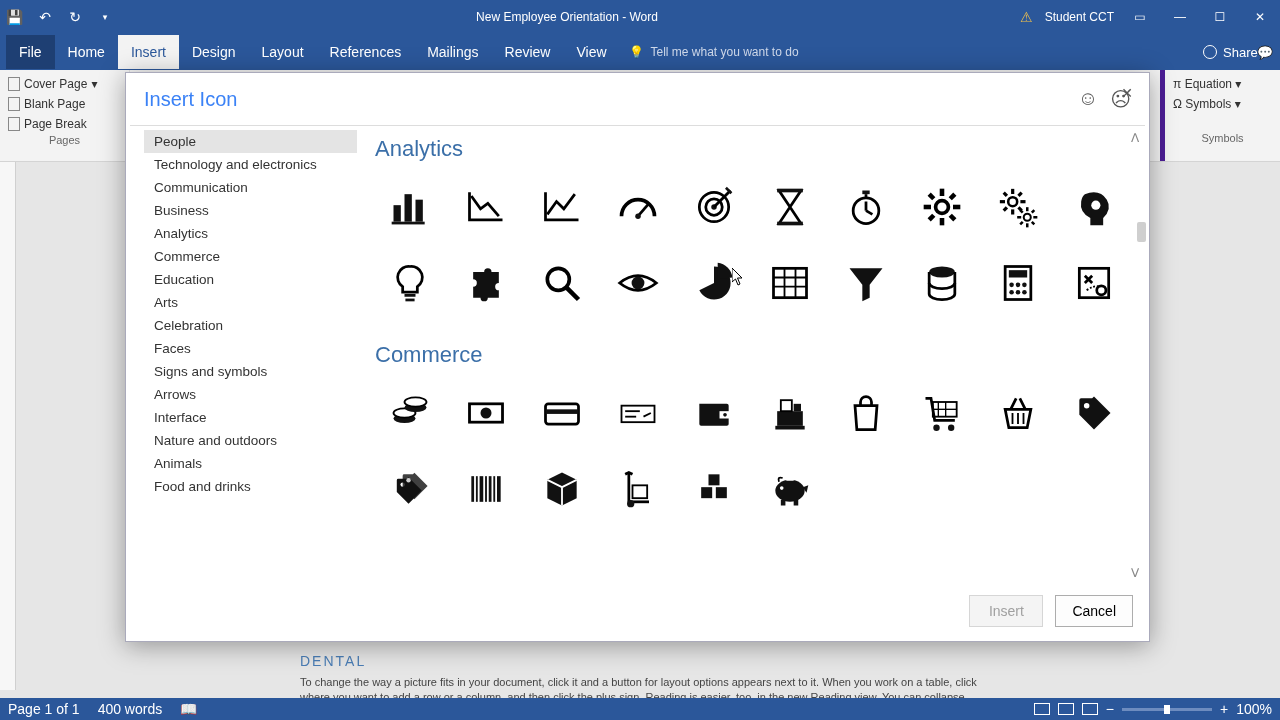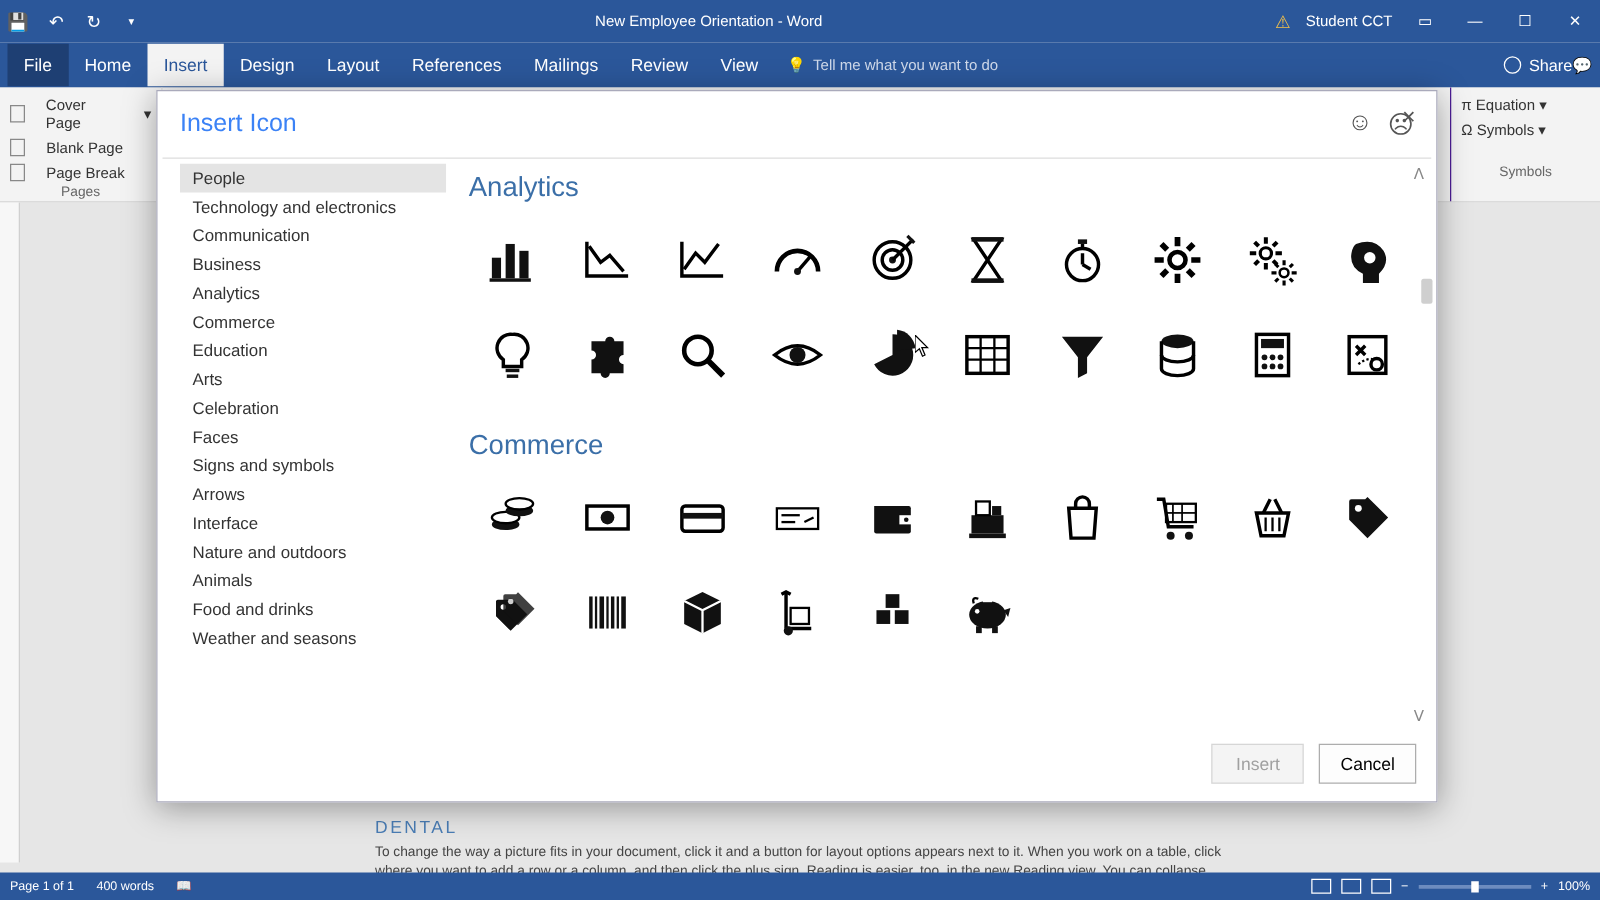--- a/index.html
+++ b/index.html
@@ -19,24 +19,24 @@
 .ribbon-tab { padding: 9px 13px; cursor: pointer; }
 .ribbon-tab.file { background: #1e3f73; }
 .ribbon-tab.active { background: #f3f3f3; color: #2b579a; }
 .ribbon-tell { margin-left: 10px; font-size: 12px; color: #cfd9ea; display: flex; align-items: center; gap: 6px; }
 .ribbon-right { margin-left: auto; display: flex; align-items: center; font-size: 13px; }
 .share-ic { width: 14px; height: 14px; border: 1.5px solid #fff; border-radius: 50%; display: inline-block; position: relative; }
 
 
 .ribbon-content { height: 92px; background: #f3f3f3; border-bottom: 1px solid #d4d4d4; display: flex; }
 .ribbon-left { width: 130px; padding: 4px 8px; border-right: 1px solid #e0e0e0; font-size: 12px; color: #333; }
-.ribbon-left .item { padding: 3px 0; display: flex; align-items: center; gap: 17px; cursor: pointer; }
+.ribbon-left .item { padding: 3px 0; display: flex; align-items: center; gap: 4px; cursor: pointer; }
 .ribbon-left .item .ic { width: 12px; height: 14px; border: 1px solid #888; display: inline-block; }
 .ribbon-left .group-label { text-align: center; color: #666; font-size: 11px; }
-.ribbon-right-strip { margin-left: auto; width: 120px; padding: 4px 8px; border-left: 1px solid #4c1d95; font-size: 12px; color: #333; }
+.ribbon-right-strip { margin-left: auto; width: 120px; padding: 4px 8px; border-left: 5px solid #4c1d95; font-size: 12px; color: #333; }
 .ribbon-right-strip .item { padding: 3px 0; cursor: pointer; }
 .ribbon-right-strip .group-label { text-align: center; color: #666; font-size: 11px; margin-top: 18px; }
 .collapse-rib { position: absolute; right: 6px; top: 172px; font-size: 11px; color: #666; cursor: pointer; }
 
 
 .doc-area { position: absolute; top: 162px; left: 0; right: 0; bottom: 30px; background: #e6e6e6; }
 .ruler-v { position: absolute; left: 0; top: 0; width: 16px; height: 100%; background: #f7f7f7; border-right: 1px solid #d0d0d0; }
 .doc-text { position: absolute; left: 300px; top: 490px; width: 680px; font-size: 11px; color: #444; line-height: 1.35; }
 .doc-heading { color: #4a7db5; font-size: 14px; letter-spacing: 2px; margin-bottom: 4px;}
 
@@ -62,21 +62,21 @@
 .scroll-arrows { position: absolute; right: 2px; top: 5px; bottom: 5px; width: 16px; display: flex; flex-direction: column; justify-content: space-between; color: #888; font-size: 12px; }
 .scroll-thumb { position: absolute; right: 3px; top: 96px; width: 9px; height: 20px; background: #cfcfcf; border-radius: 2px;}
 
 .dialog-foot { padding: 10px 16px 14px 0; display: flex; justify-content: flex-end; gap: 12px; border-top: none; }
 .btn { min-width: 74px; height: 32px; padding: 0 16px; font-size: 14px; background: #fdfdfd; border: 1px solid #adadad; cursor: pointer; }
 .btn:disabled { color: #a0a0a0; border-color: #d6d6d6; background: #f4f4f4; cursor: default; }
 
 .cursor-fake { position: absolute; left: 732px; top: 268px; width: 12px; height: 18px; pointer-events: none; }
 
 
-.statusbar { position: absolute; left: 0; right: 0; bottom: 0; height: 22px; background: #2b579a; color: #fff; font-size: 10px; display: flex; align-items: center; padding: 0 8px; gap: 18px; }
+.statusbar { position: absolute; left: 0; right: 0; bottom: 0; height: 22px; background: #2b579a; color: #fff; font-size: 14px; display: flex; align-items: center; padding: 0 8px; gap: 18px; }
 .statusbar .right { margin-left: auto; display: flex; align-items: center; gap: 8px; }
 .zoom-track { width: 90px; height: 3px; background: #6d8cbf; position: relative; }
 .zoom-track::after { content: ''; position: absolute; left: 42px; top: -3px; width: 6px; height: 9px; background: #fff; }
 .view-ic { width: 16px; height: 12px; border: 1px solid #fff; display: inline-block; }
 </style>
 </head>
 <body>
 
 <div class="titlebar">
   <div class="qat">
@@ -169,21 +169,20 @@
         <div class="cat-item">Education</div>
         <div class="cat-item">Arts</div>
         <div class="cat-item">Celebration</div>
         <div class="cat-item">Faces</div>
         <div class="cat-item">Signs and symbols</div>
         <div class="cat-item">Arrows</div>
         <div class="cat-item">Interface</div>
         <div class="cat-item">Nature and outdoors</div>
         <div class="cat-item">Animals</div>
         <div class="cat-item">Food and drinks</div>
-        <div class="cat-item">Weather and seasons</div>
       </div>
     <div class="icon-pane">
       <div class="scroll-arrows">
         <span>ᐱ</span>
         <span>ᐯ</span>
       </div>
       <div class="scroll-thumb"></div>
 
       <div class="sec-title">Analytics</div>
       <div class="icon-grid" id="grid-analytics">

